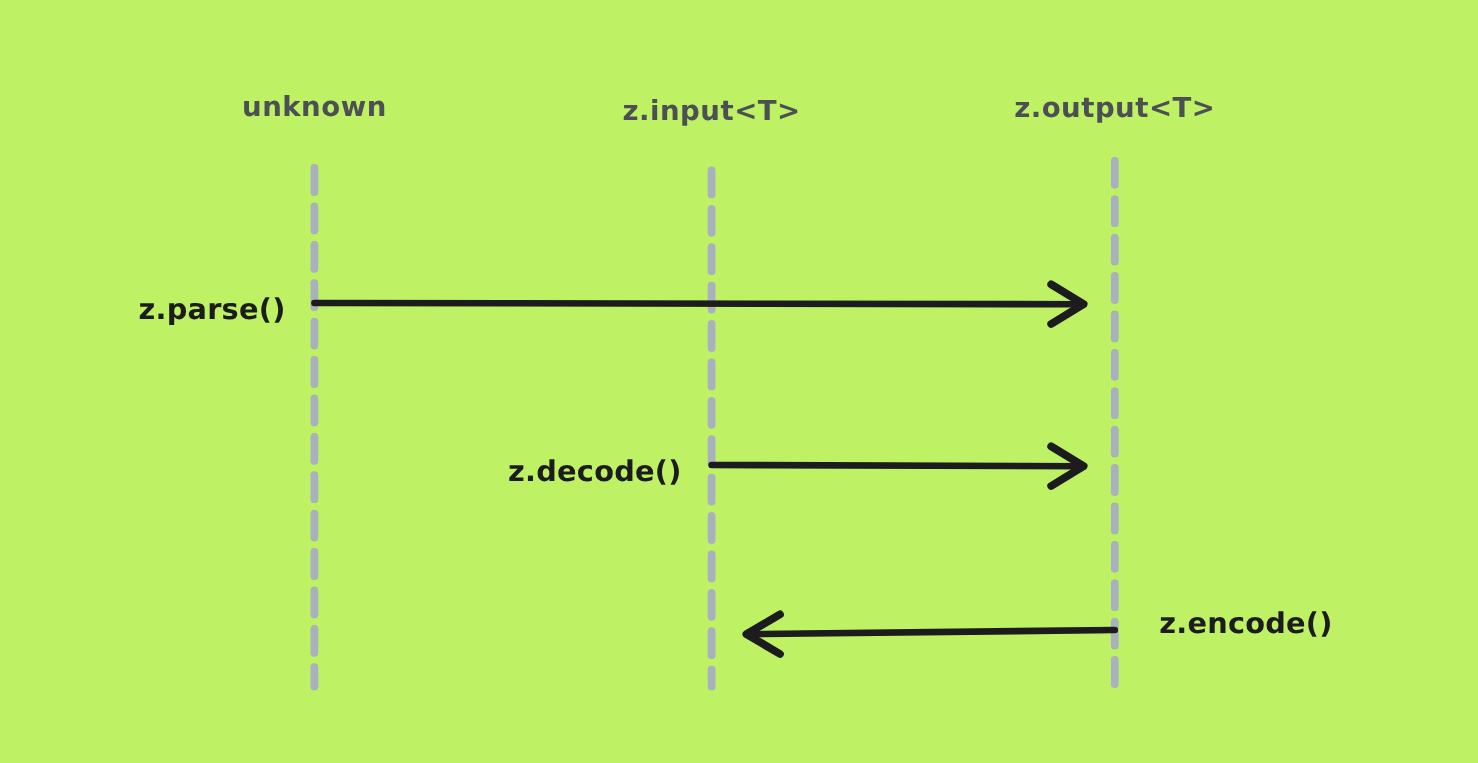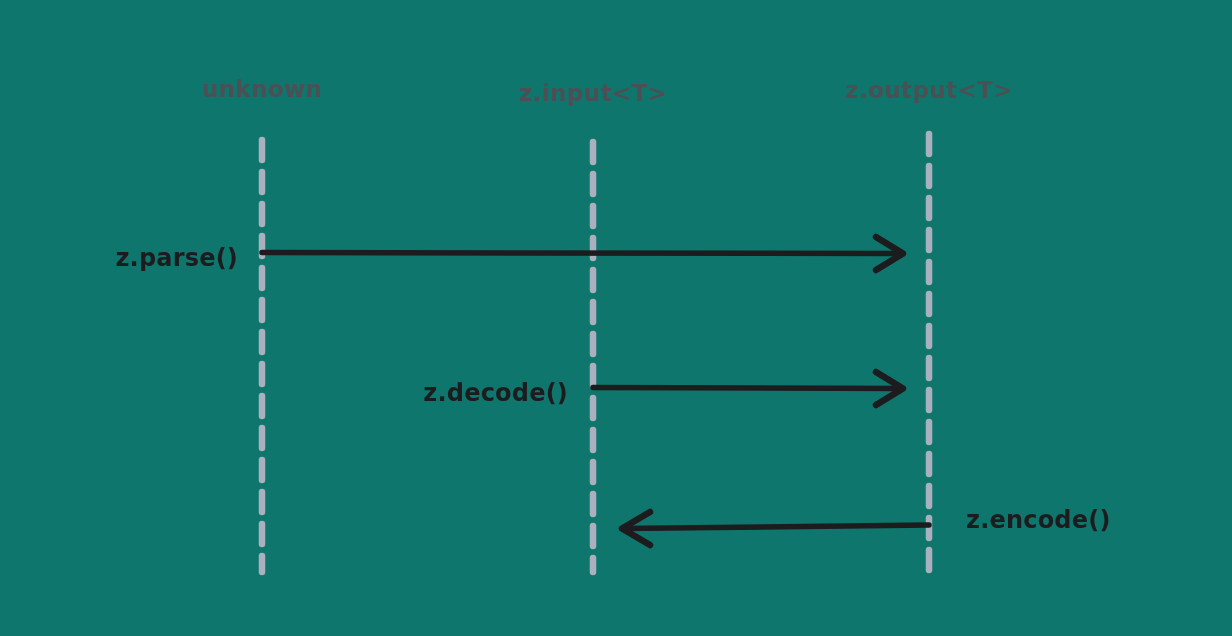--- a/index.html
+++ b/index.html
@@ -10,21 +10,21 @@
     width: 1232px;
     height: 636px;
     background: #f7f9fb;
     font-family: "DejaVu Sans", sans-serif;
     overflow: hidden;
   }
   #diagram-root {
     position: relative;
     width: 1232px;
     height: 636px;
-    background: #0f766e;
+    background: #bef264;
   }
   #diagram-svg {
     position: absolute;
     top: 0;
     left: 0;
     width: 1232px;
     height: 636px;
     display: block;
   }
   .participant-label {

